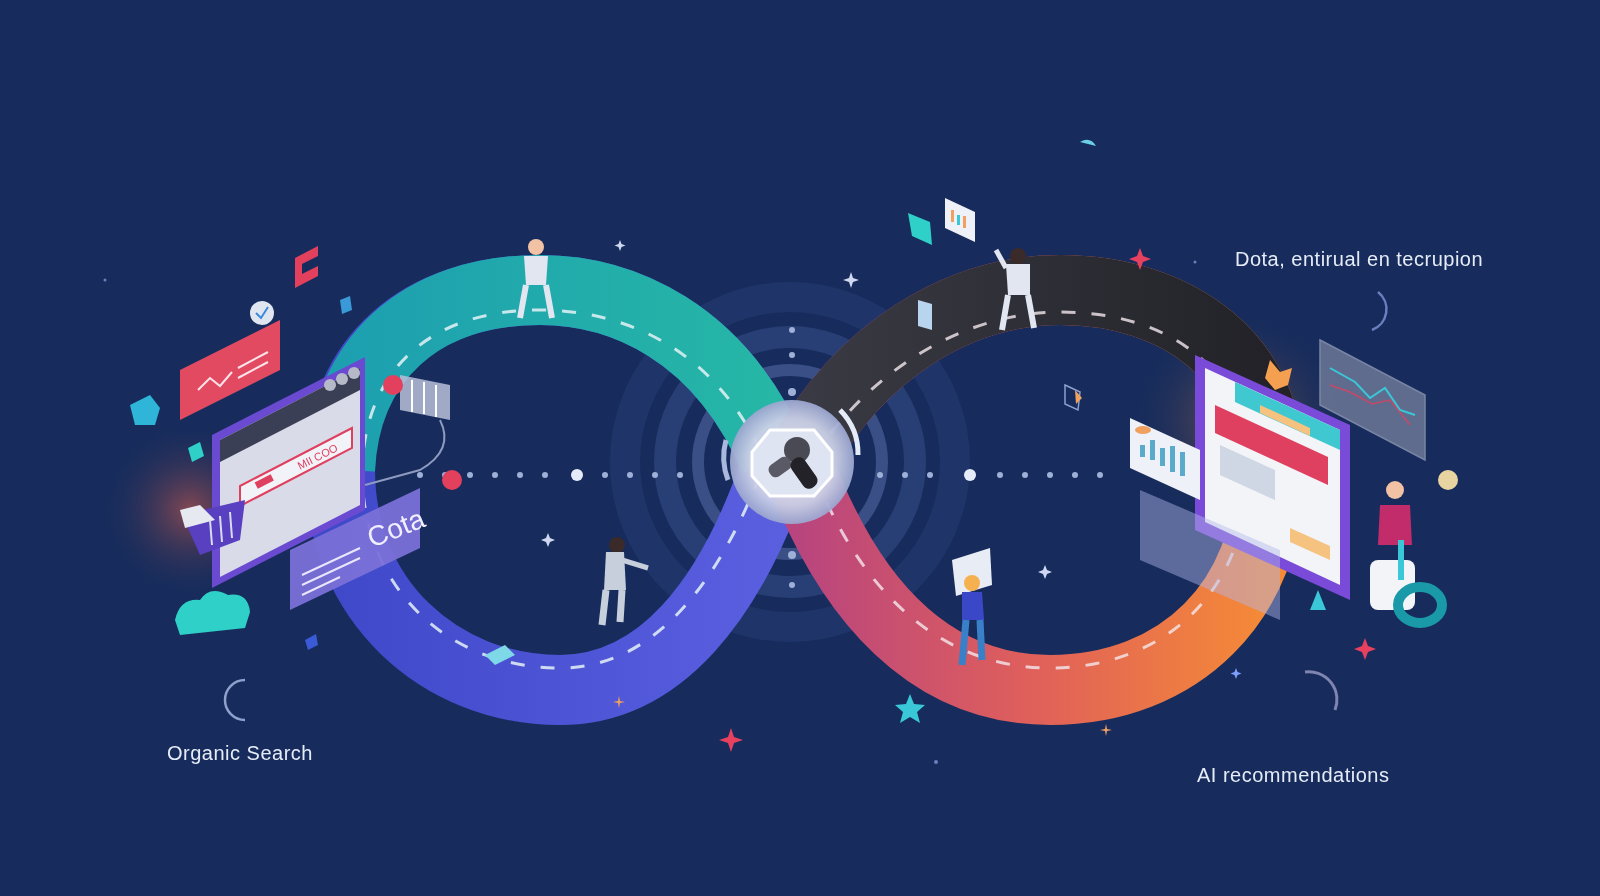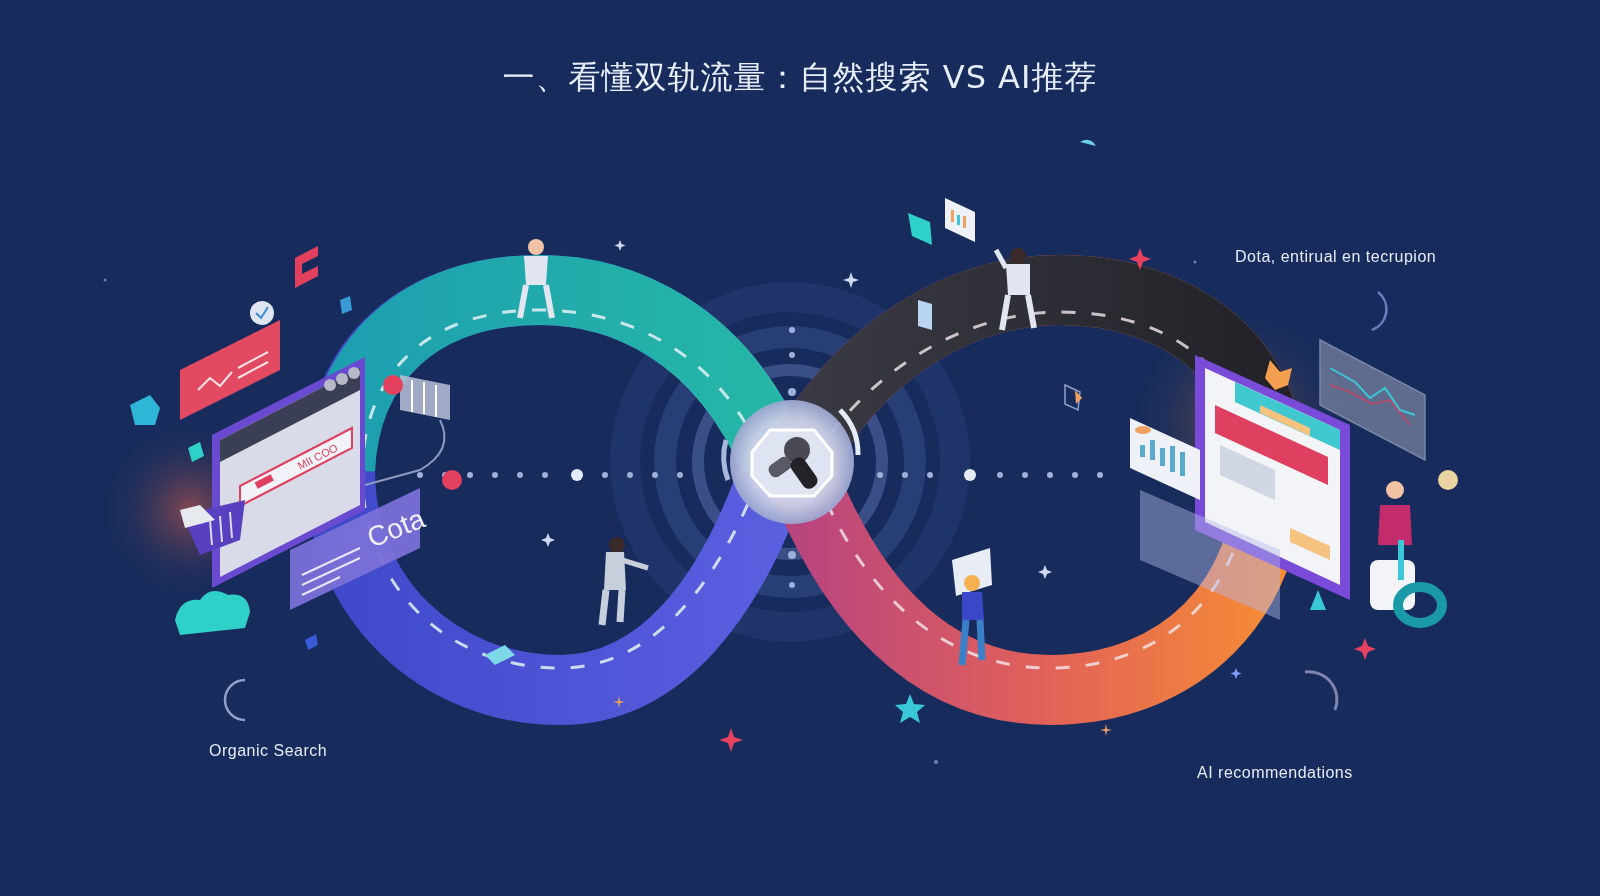--- a/index.html
+++ b/index.html
@@ -1,27 +1,26 @@
 <!DOCTYPE html>
 <html><head>
 <meta charset="utf-8">
 <style>
   html, body { margin:0; padding:0; }
   body { width:1600px; height:896px; overflow:hidden; background:#172c5c; font-family:"DejaVu Sans", sans-serif; position:relative; }
   .canvas { position:absolute; left:0; top:0; width:1600px; height:896px; }
   .title { position:absolute; top:56px; left:0; width:1600px; text-align:center; color:#e8eef8; font-size:32px; letter-spacing:1px; }
-  .label { position:absolute; color:#e6ecf7; font-family:"Liberation Sans", sans-serif; font-size:16px; letter-spacing:0.5px; }
+  .label { position:absolute; color:#e6ecf7; font-family:"Liberation Sans", sans-serif; font-size:20px; letter-spacing:0.5px; }
   svg { position:absolute; left:0; top:0; }
 </style>
 </head>
 <body>
 
 <div class="canvas">
 
-  <div class="title">一、看懂双轨流量：自然搜索 VS AI推荐</div>
 
   <svg width="1600" height="896" viewBox="0 0 1600 896">
     <defs>
       <linearGradient id="gLeftTop" x1="0" y1="0" x2="1" y2="0">
         <stop offset="0" stop-color="#1d9fb0"></stop>
         <stop offset="1" stop-color="#26b7a6"></stop>
       </linearGradient>
       <linearGradient id="gLeftBot" x1="0" y1="0" x2="1" y2="0">
         <stop offset="0" stop-color="#3f49c9"></stop>
         <stop offset="1" stop-color="#5a5fe0"></stop>
@@ -258,15 +257,15 @@
 
     <path d="M 245 680 A 20 20 0 0 0 245 720" stroke="#8fa0cc" stroke-width="2.5" fill="none"></path>
     <path d="M 1305 672 A 28 28 0 0 1 1335 710" stroke="#7f84b0" stroke-width="3" fill="none"></path>
     <path d="M 1378 292 A 22 22 0 0 1 1372 330" stroke="#6a7fc0" stroke-width="2.5" fill="none"></path>
     <circle cx="936" cy="762" r="2" fill="#6a7fc0"></circle>
     <circle cx="105" cy="280" r="1.5" fill="#6a7fc0"></circle>
     <circle cx="1195" cy="262" r="1.5" fill="#6a7fc0"></circle>
   </svg>
 
   <div class="label" style="left:1235px; top:248px;">Dota, entirual en tecrupion</div>
-  <div class="label" style="left:167px; top:742px;margin-left:42px;">Organic Search</div>
+  <div class="label" style="left:167px; top:742px;">Organic Search</div>
   <div class="label" style="left:1197px; top:764px;">AI recommendations</div>
 </div>
 
 </body></html>

